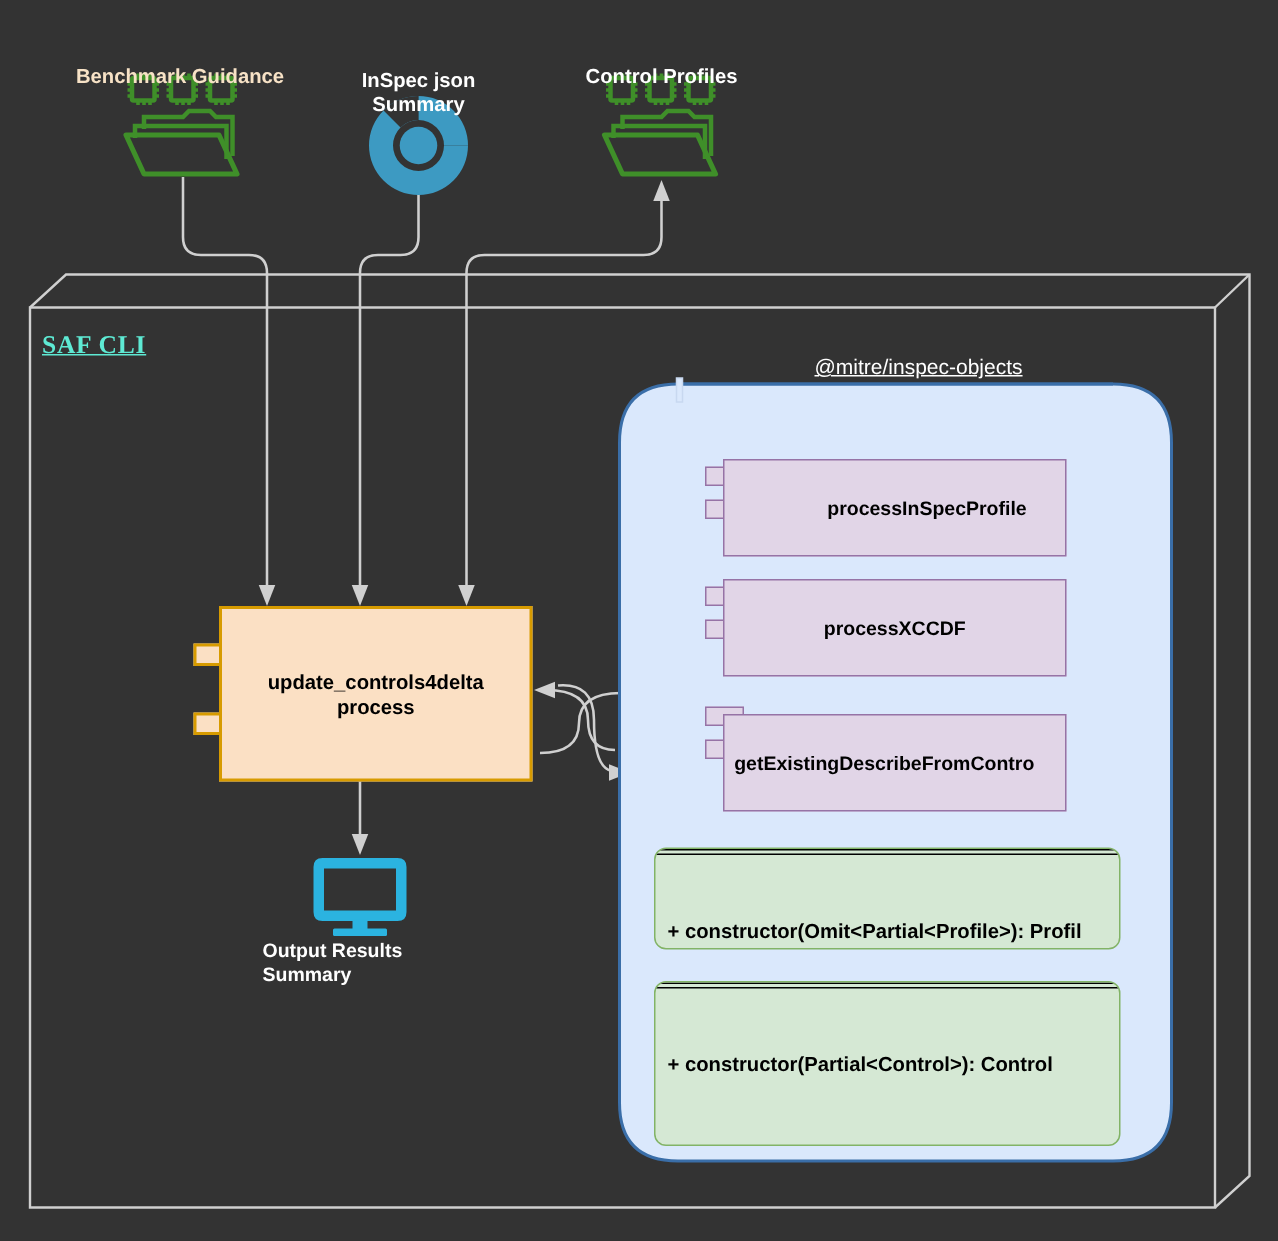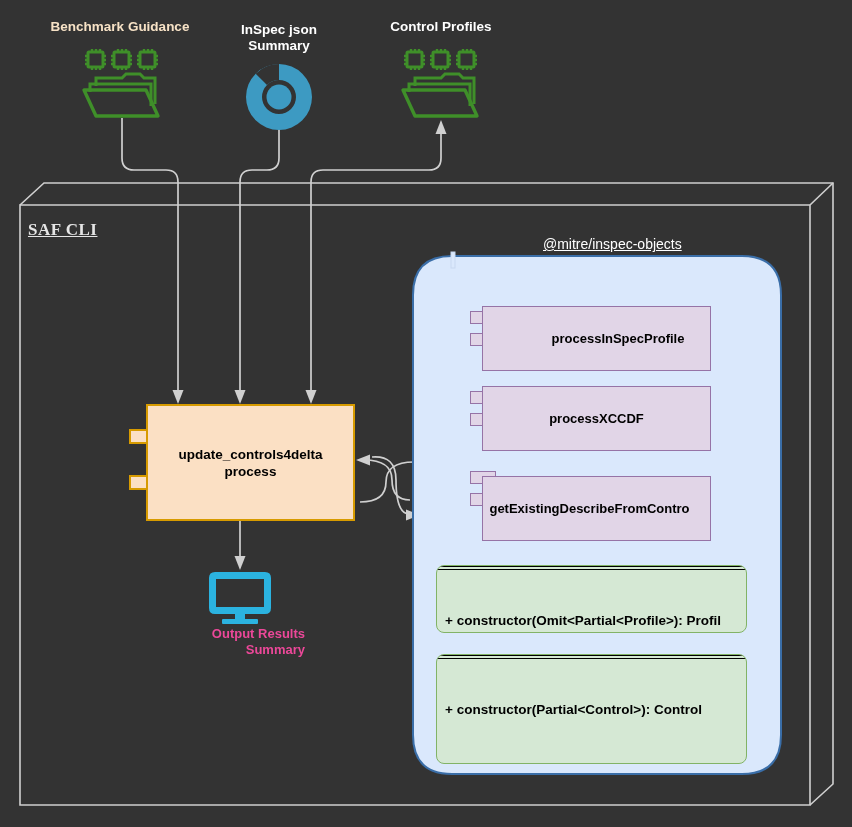--- a/index.html
+++ b/index.html
@@ -15,28 +15,29 @@
   
   .srclabel{
     position:absolute;
     text-align:center;
     font-weight:bold;
     font-size:13.5px;
     line-height:16px;
     color:#ffffff;
     letter-spacing:0px;
     white-space:pre-line;
+    margin-top:24px;
   }
   .srclabel.tan{color:#f7e2c6;}
 
   
   .saf-label{
     position:absolute;
     left:28px;top:220px;
-    color:#e5e5e5;
+    color:#5eead4;
     font-family:"Liberation Serif", serif;
     font-weight:bold;
     font-size:17px;
     text-decoration:underline;
     letter-spacing:0.5px;
   }
 
   
   .mitre-label{
     position:absolute;
@@ -103,21 +104,21 @@
   .cls-sep2{height:0;border-top:1px solid #000;margin-top:2px;}
   .cls-row{
     font-size:13.5px;font-weight:bold;color:#000;
     padding:7px 0 7px 8px;white-space:nowrap;overflow:hidden;margin-top:36px;
   }
 
   
   .out-label{
     position:absolute;
     left:175px;top:626px;width:130px;
-    text-align:right;color:#ec4899;font-weight:bold;
+    text-align:left;color:#ffffff;font-weight:bold;
     font-size:13px;line-height:16px;white-space:pre-line;
   }
 </style>
 </head>
 <body>
 
 <svg id="canvas" viewBox="0 0 852 827">
 
   <g>
 

